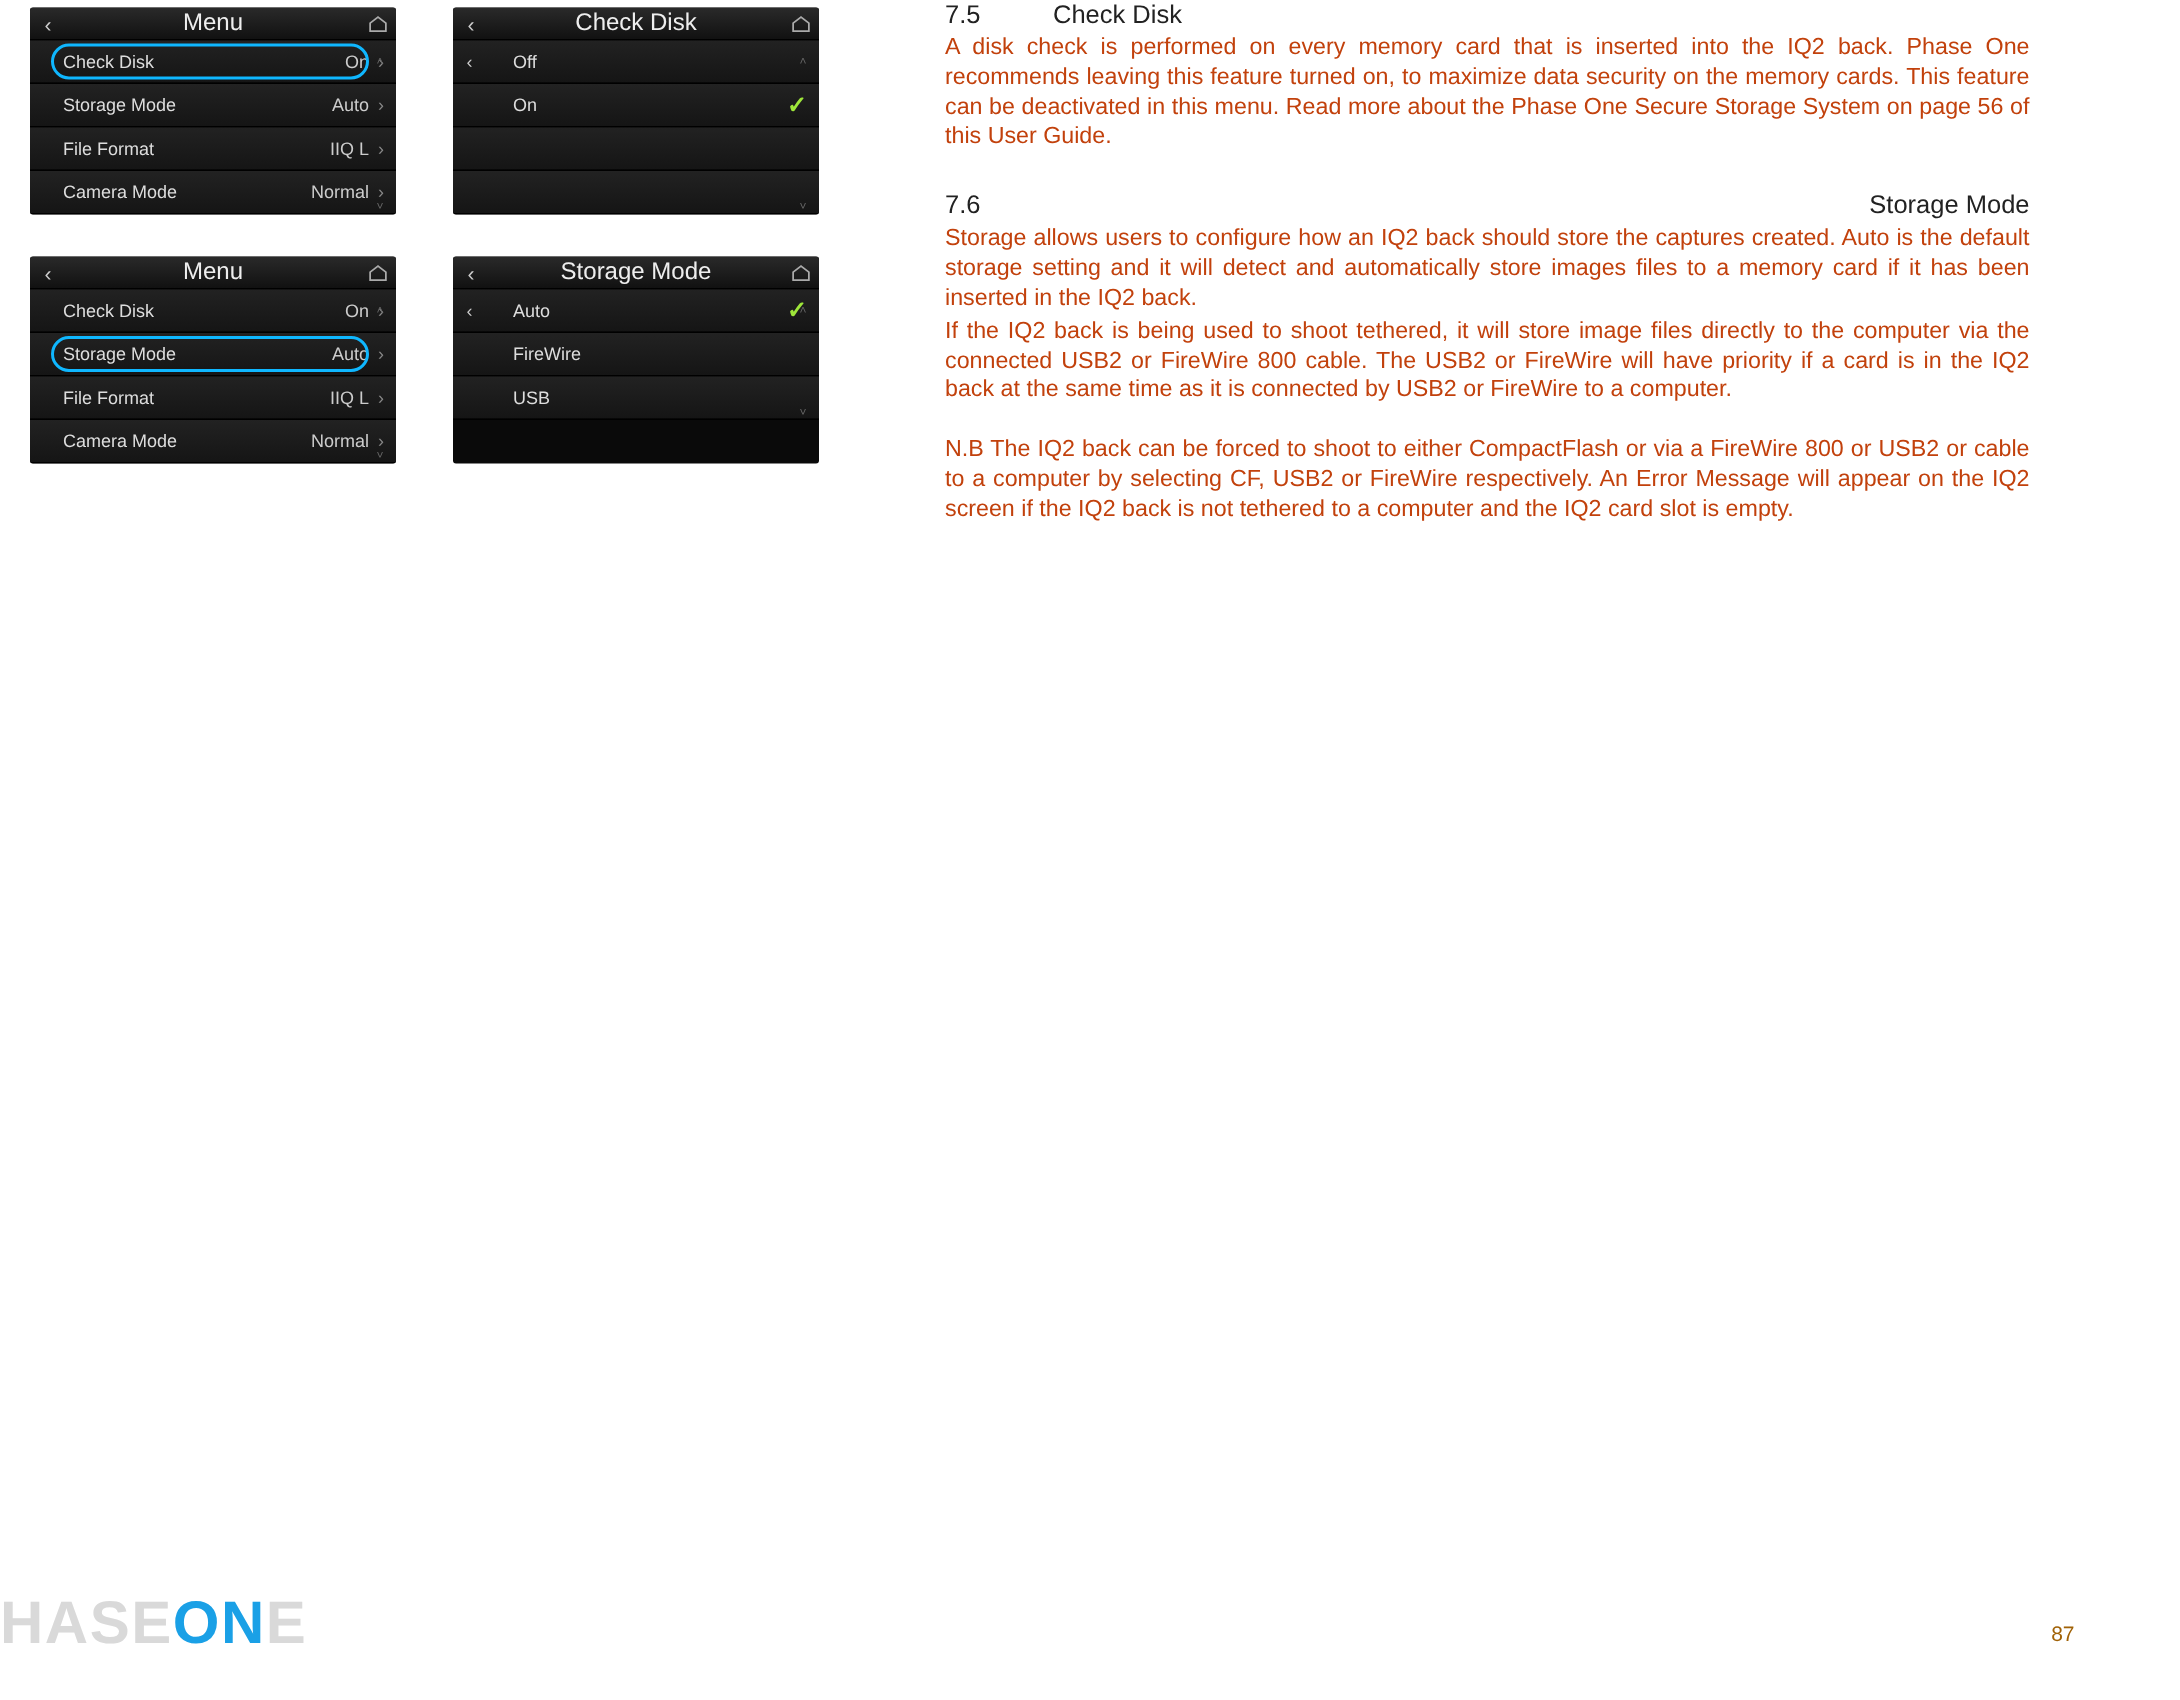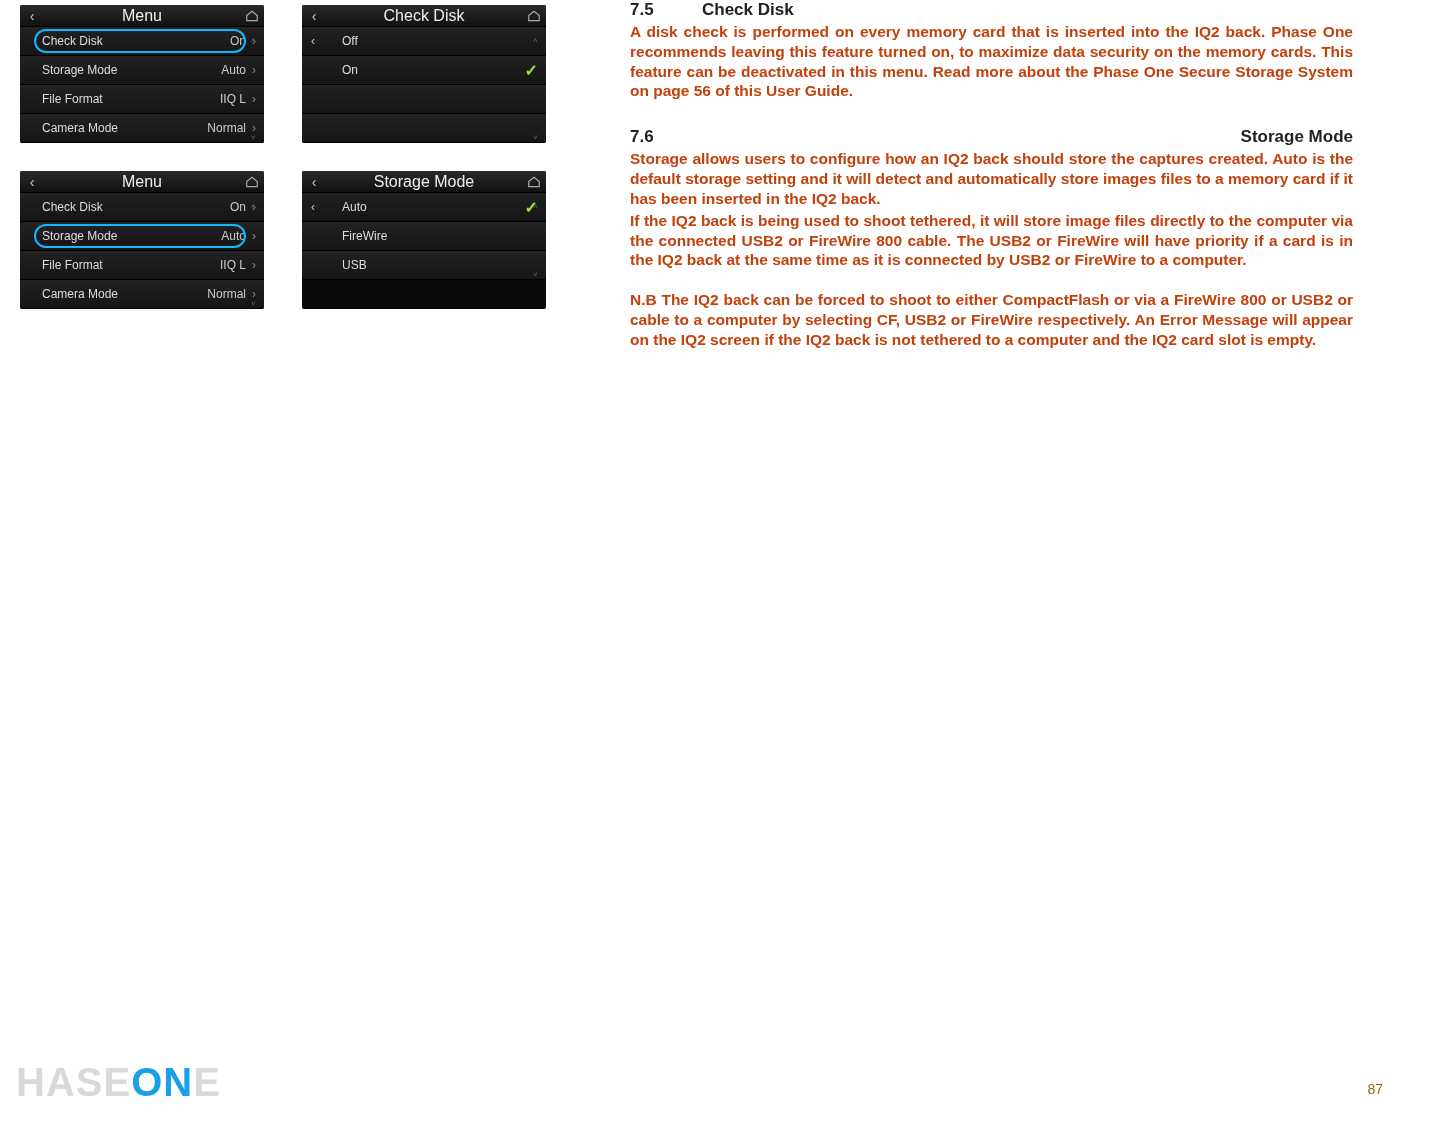--- a/index.html
+++ b/index.html
@@ -1,19 +1,19 @@
 <!DOCTYPE html>
 <html><head>
 <meta charset="utf-8">
 <style>
   * { box-sizing: border-box; margin: 0; padding: 0; }
   html, body { width: 1453px; height: 1133px; background: #fff; font-family: "Segoe UI", "Myriad Pro", Arial, sans-serif; position: relative; }
   .page { display: flex; padding: 0 100px 0 20px; }
   .left-col { width: 580px; padding-top: 5px; }
-  .right-col { flex: 1; padding-top: 0px; padding-left: 30px; font-weight: bold; }
+  .right-col { flex: 1; padding-top: 0px; padding-left: 30px; }
   .screenshot-grid { display: grid; grid-template-columns: 244px 244px; gap: 28px 38px; }
   .device-screen { width: 244px; background: #0a0a0a; border-radius: 2px; overflow: hidden; font-size: 12px; color: #ddd; }
   .hdr { display: flex; align-items: center; height: 22px; background: linear-gradient(#2a2a2a,#111); border-bottom: 1px solid #000; }
   .hdr .back { width: 24px; display:flex; align-items:center; justify-content:center; color:#ccc; font-size:14px; }
   .hdr .title { flex:1; text-align:center; color:#eee; font-size:16px; }
   .hdr .home { width: 24px; display:flex; align-items:center; justify-content:center; color:#aaa; }
   .hdr .home svg { width:14px; height:14px; }
   .list { }
   .row { display:flex; align-items:center; height:29px; padding:0 8px 0 22px; border-bottom:1px solid #000; background: linear-gradient(#222,#151515); position:relative; }
   .row .lab { flex:1; color:#ddd; font-size:12px; }
@@ -23,21 +23,21 @@
   .row.highlight { }
   .row.highlight::after { content:""; position:absolute; inset:2px 18px 2px 14px; border:2px solid #0fb7ff; border-radius:14px; pointer-events:none; }
   .row.opt { padding-left: 40px; }
   .row .sideback { position:absolute; left:4px; top:0; bottom:0; width:14px; display:flex; align-items:center; justify-content:center; color:#ccc; font-size:12px; }
   .check { color:#9ee63a; font-size:16px; font-weight:bold; }
   .section-head { display:flex; font-size:17px; color:#222; margin-top: 0; }
   .section-head.gap { margin-top: 26px; justify-content: space-between; }
   .section-num { width: 72px; }
   .section-title { }
   .body-text { font-size: 15.5px; color:#c2410c; line-height:1.28; text-align: justify; margin-top: 2px; }
-  .logo { position:absolute; left:16px; bottom:28px; font-size:40px; font-weight:600; letter-spacing:1px; color:#d9d9d9; font-family: Arial, sans-serif; }
+  .logo { position:absolute; left:0; bottom:28px; font-size:40px; font-weight:600; letter-spacing:1px; color:#d9d9d9; font-family: Arial, sans-serif; }
   .logo .blue { color:#1aa0e6; }
   .pagenum { position:absolute; right:70px; bottom:36px; font-size:14px; color:#a16207; }
 </style>
 </head>
 <body>
 
 <div class="page">
   <div class="left-col">
     <div class="screenshot-grid">
 

